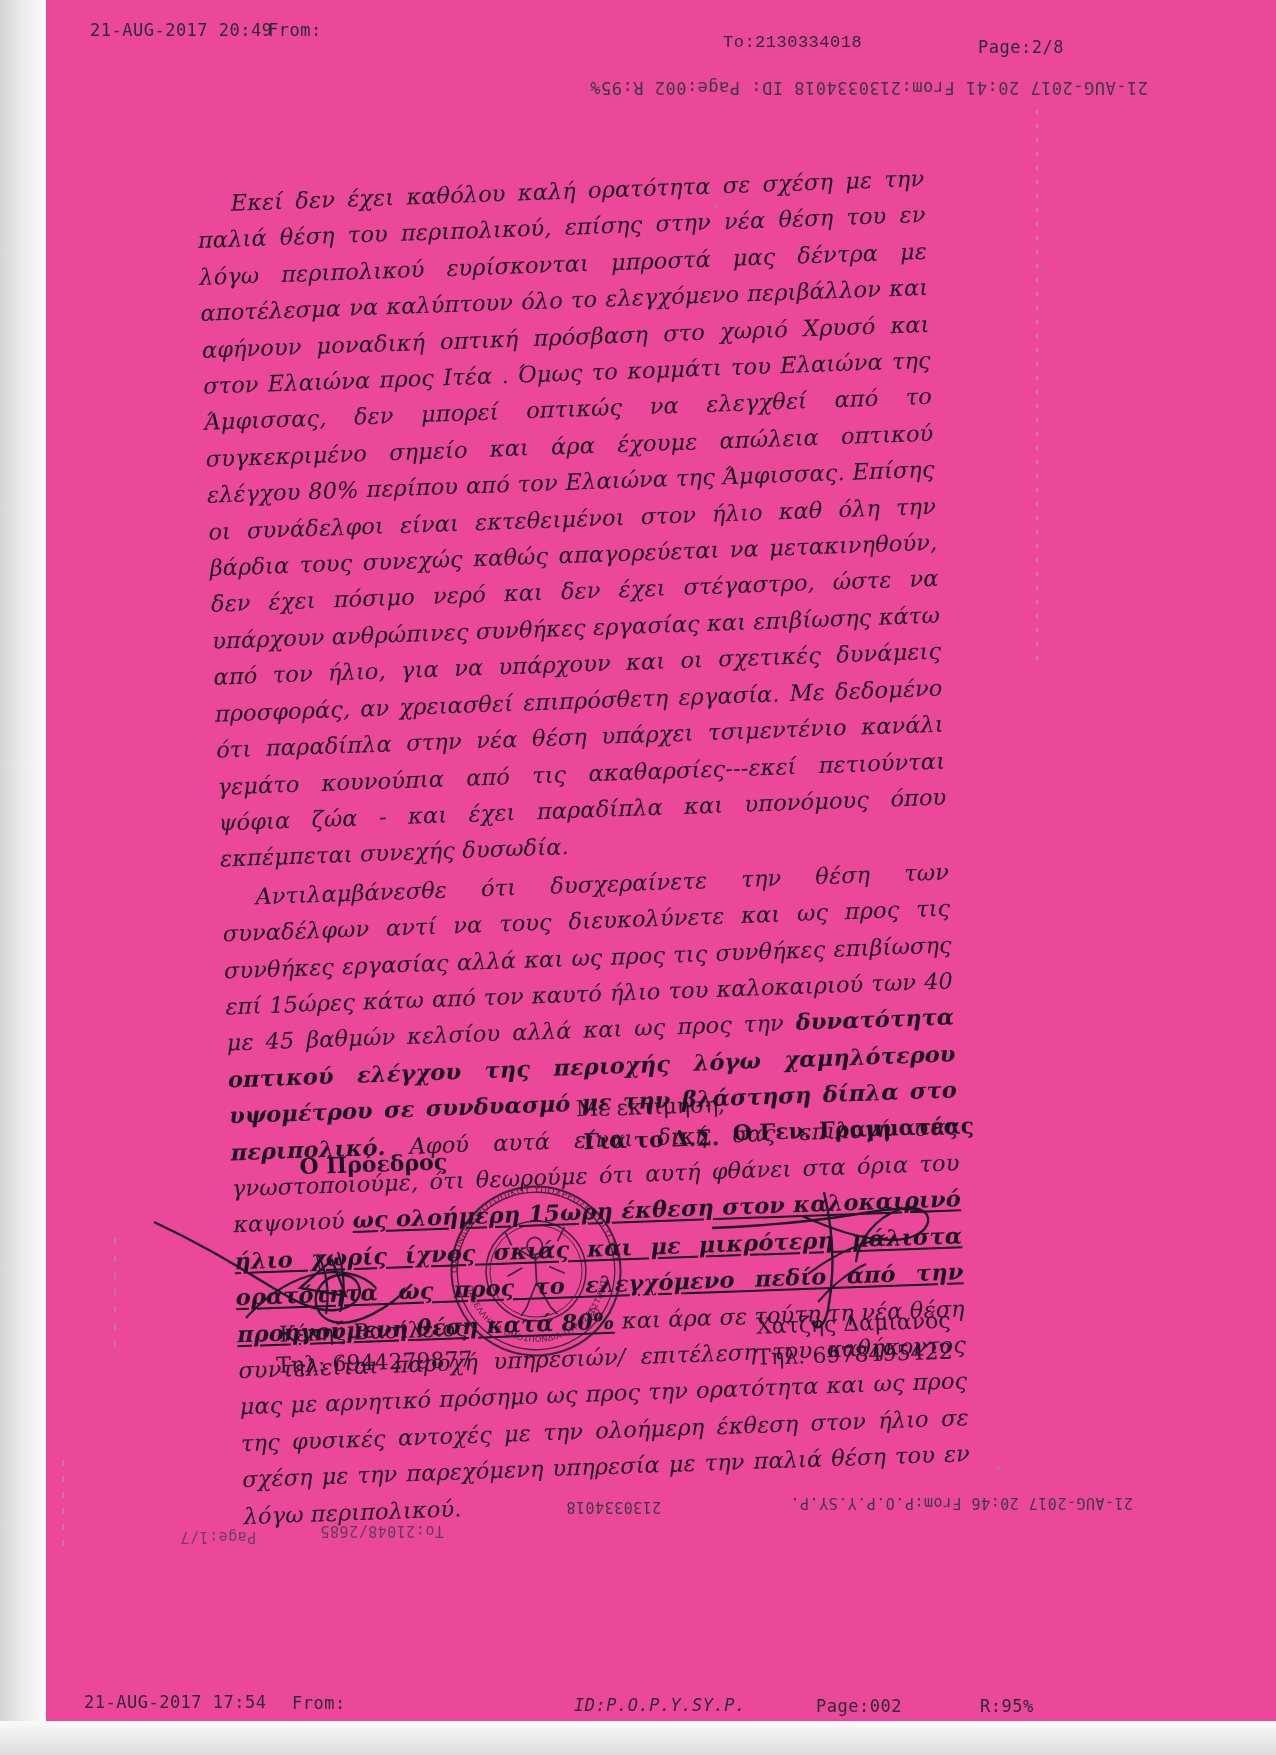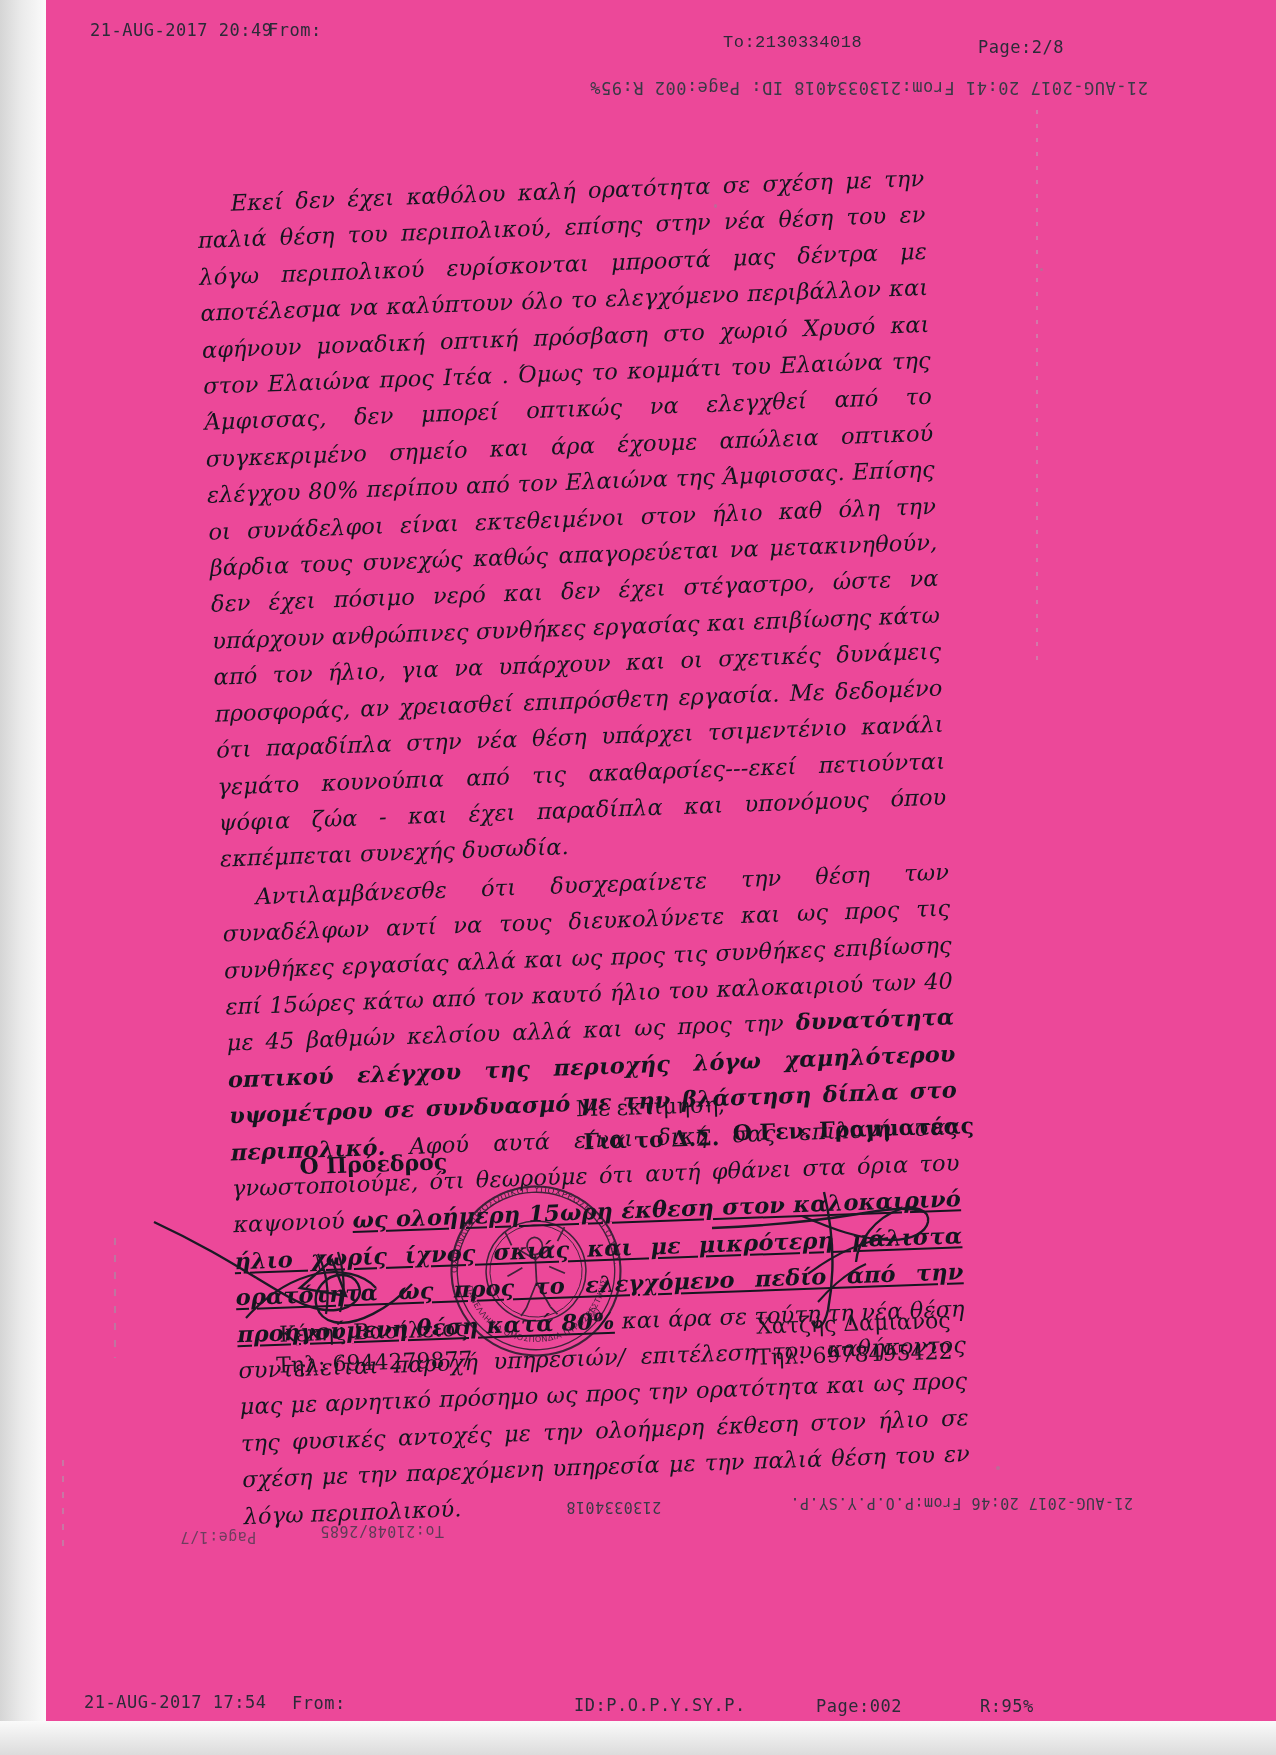--- a/index.html
+++ b/index.html
@@ -151,17 +151,17 @@
   <div class="speck" style="left:1040px;top:268px;width:3px;height:3px;"></div>
   <div class="speck" style="left:996px;top:1466px;width:4px;height:4px;"></div>
 
   <div class="faxline inv" style="left:790px;top:1494px;font-size:15px;">21-AUG-2017 20:46 From:P.O.P.Y.SY.P.</div>
   <div class="faxline inv" style="left:566px;top:1498px;font-size:15px;">2130334018</div>
   <div class="faxline inv" style="left:320px;top:1522px;font-size:15px;opacity:.8;">To:21048/2685</div>
   <div class="faxline inv" style="left:180px;top:1528px;font-size:15px;opacity:.7;">Page:1/7</div>
 
   <div class="faxline" style="left:84px;top:1692px;">21-AUG-2017 17:54</div>
   <div class="faxline" style="left:292px;top:1693px;">From:</div>
-  <div class="faxline" style="left:574px;top:1695px;">ID:P.O.P.Y.SY.P.</div>
+  <div class="faxline" style="left:574px;top:1695px;font-style:italic;">ID:P.O.P.Y.SY.P.</div>
   <div class="faxline" style="left:816px;top:1696px;">Page:002</div>
   <div class="faxline" style="left:980px;top:1696px;text-align:center;">R:95%</div>
 
 </div>
 
 </body></html>

